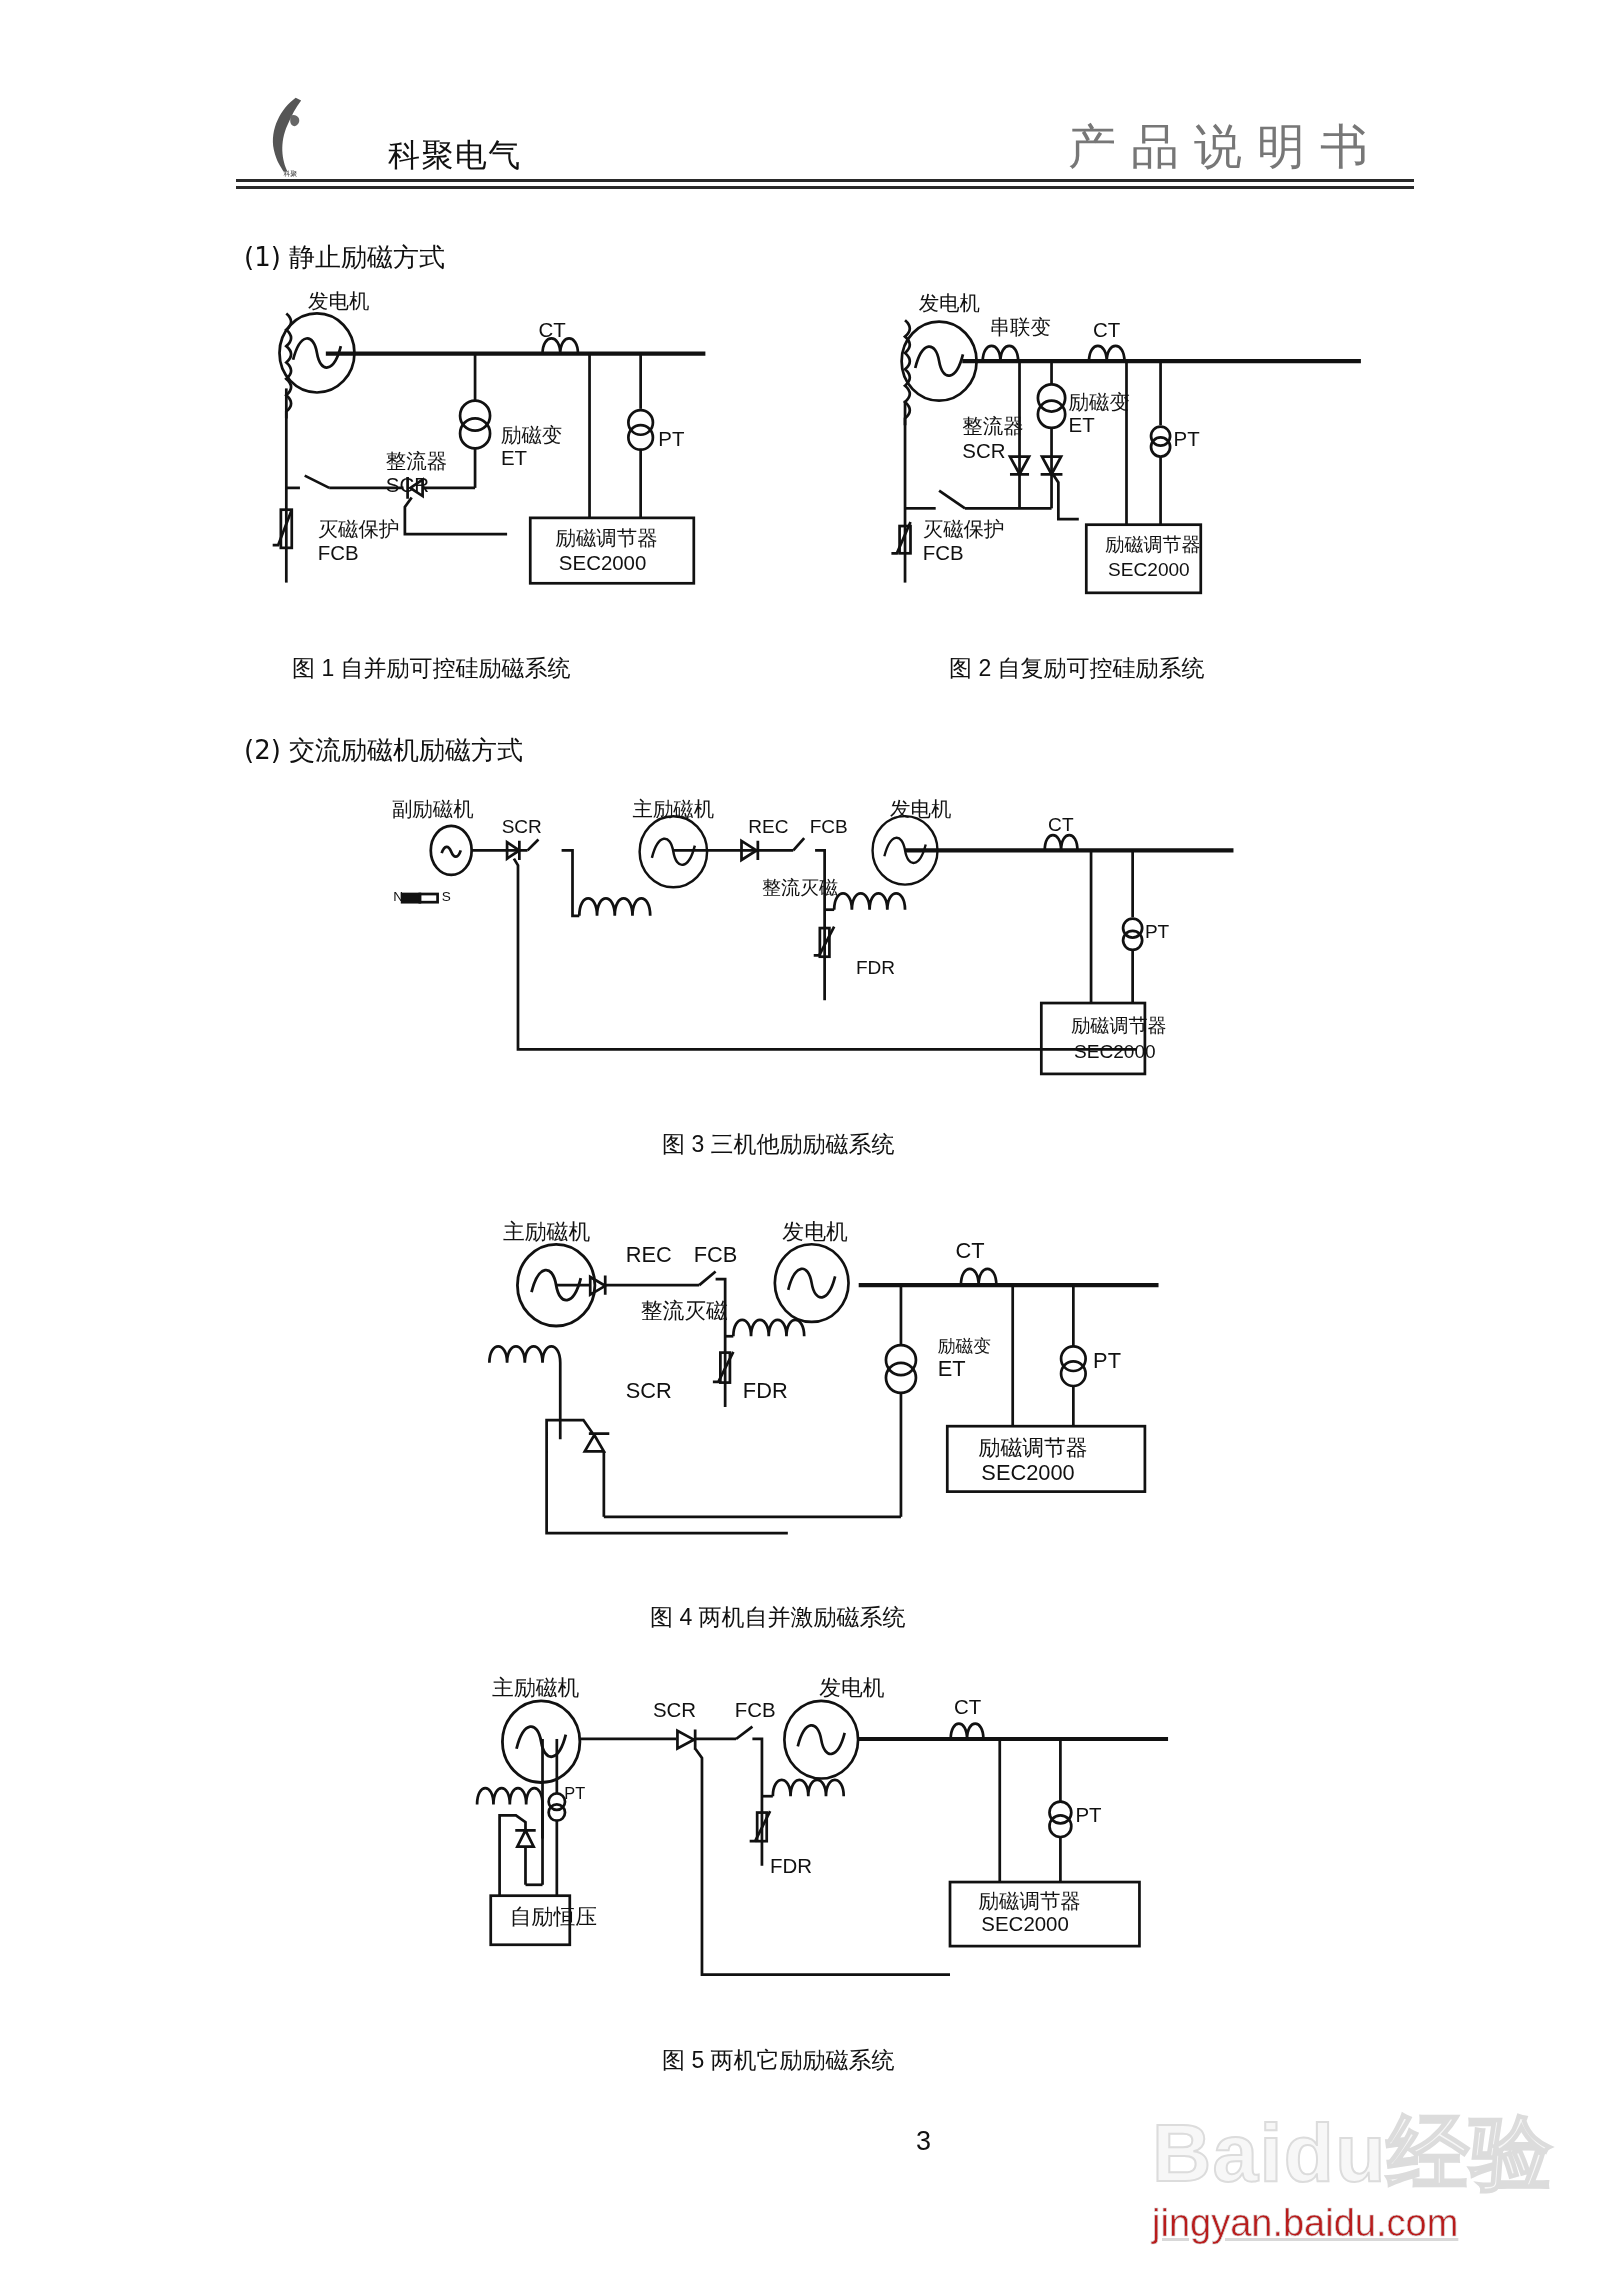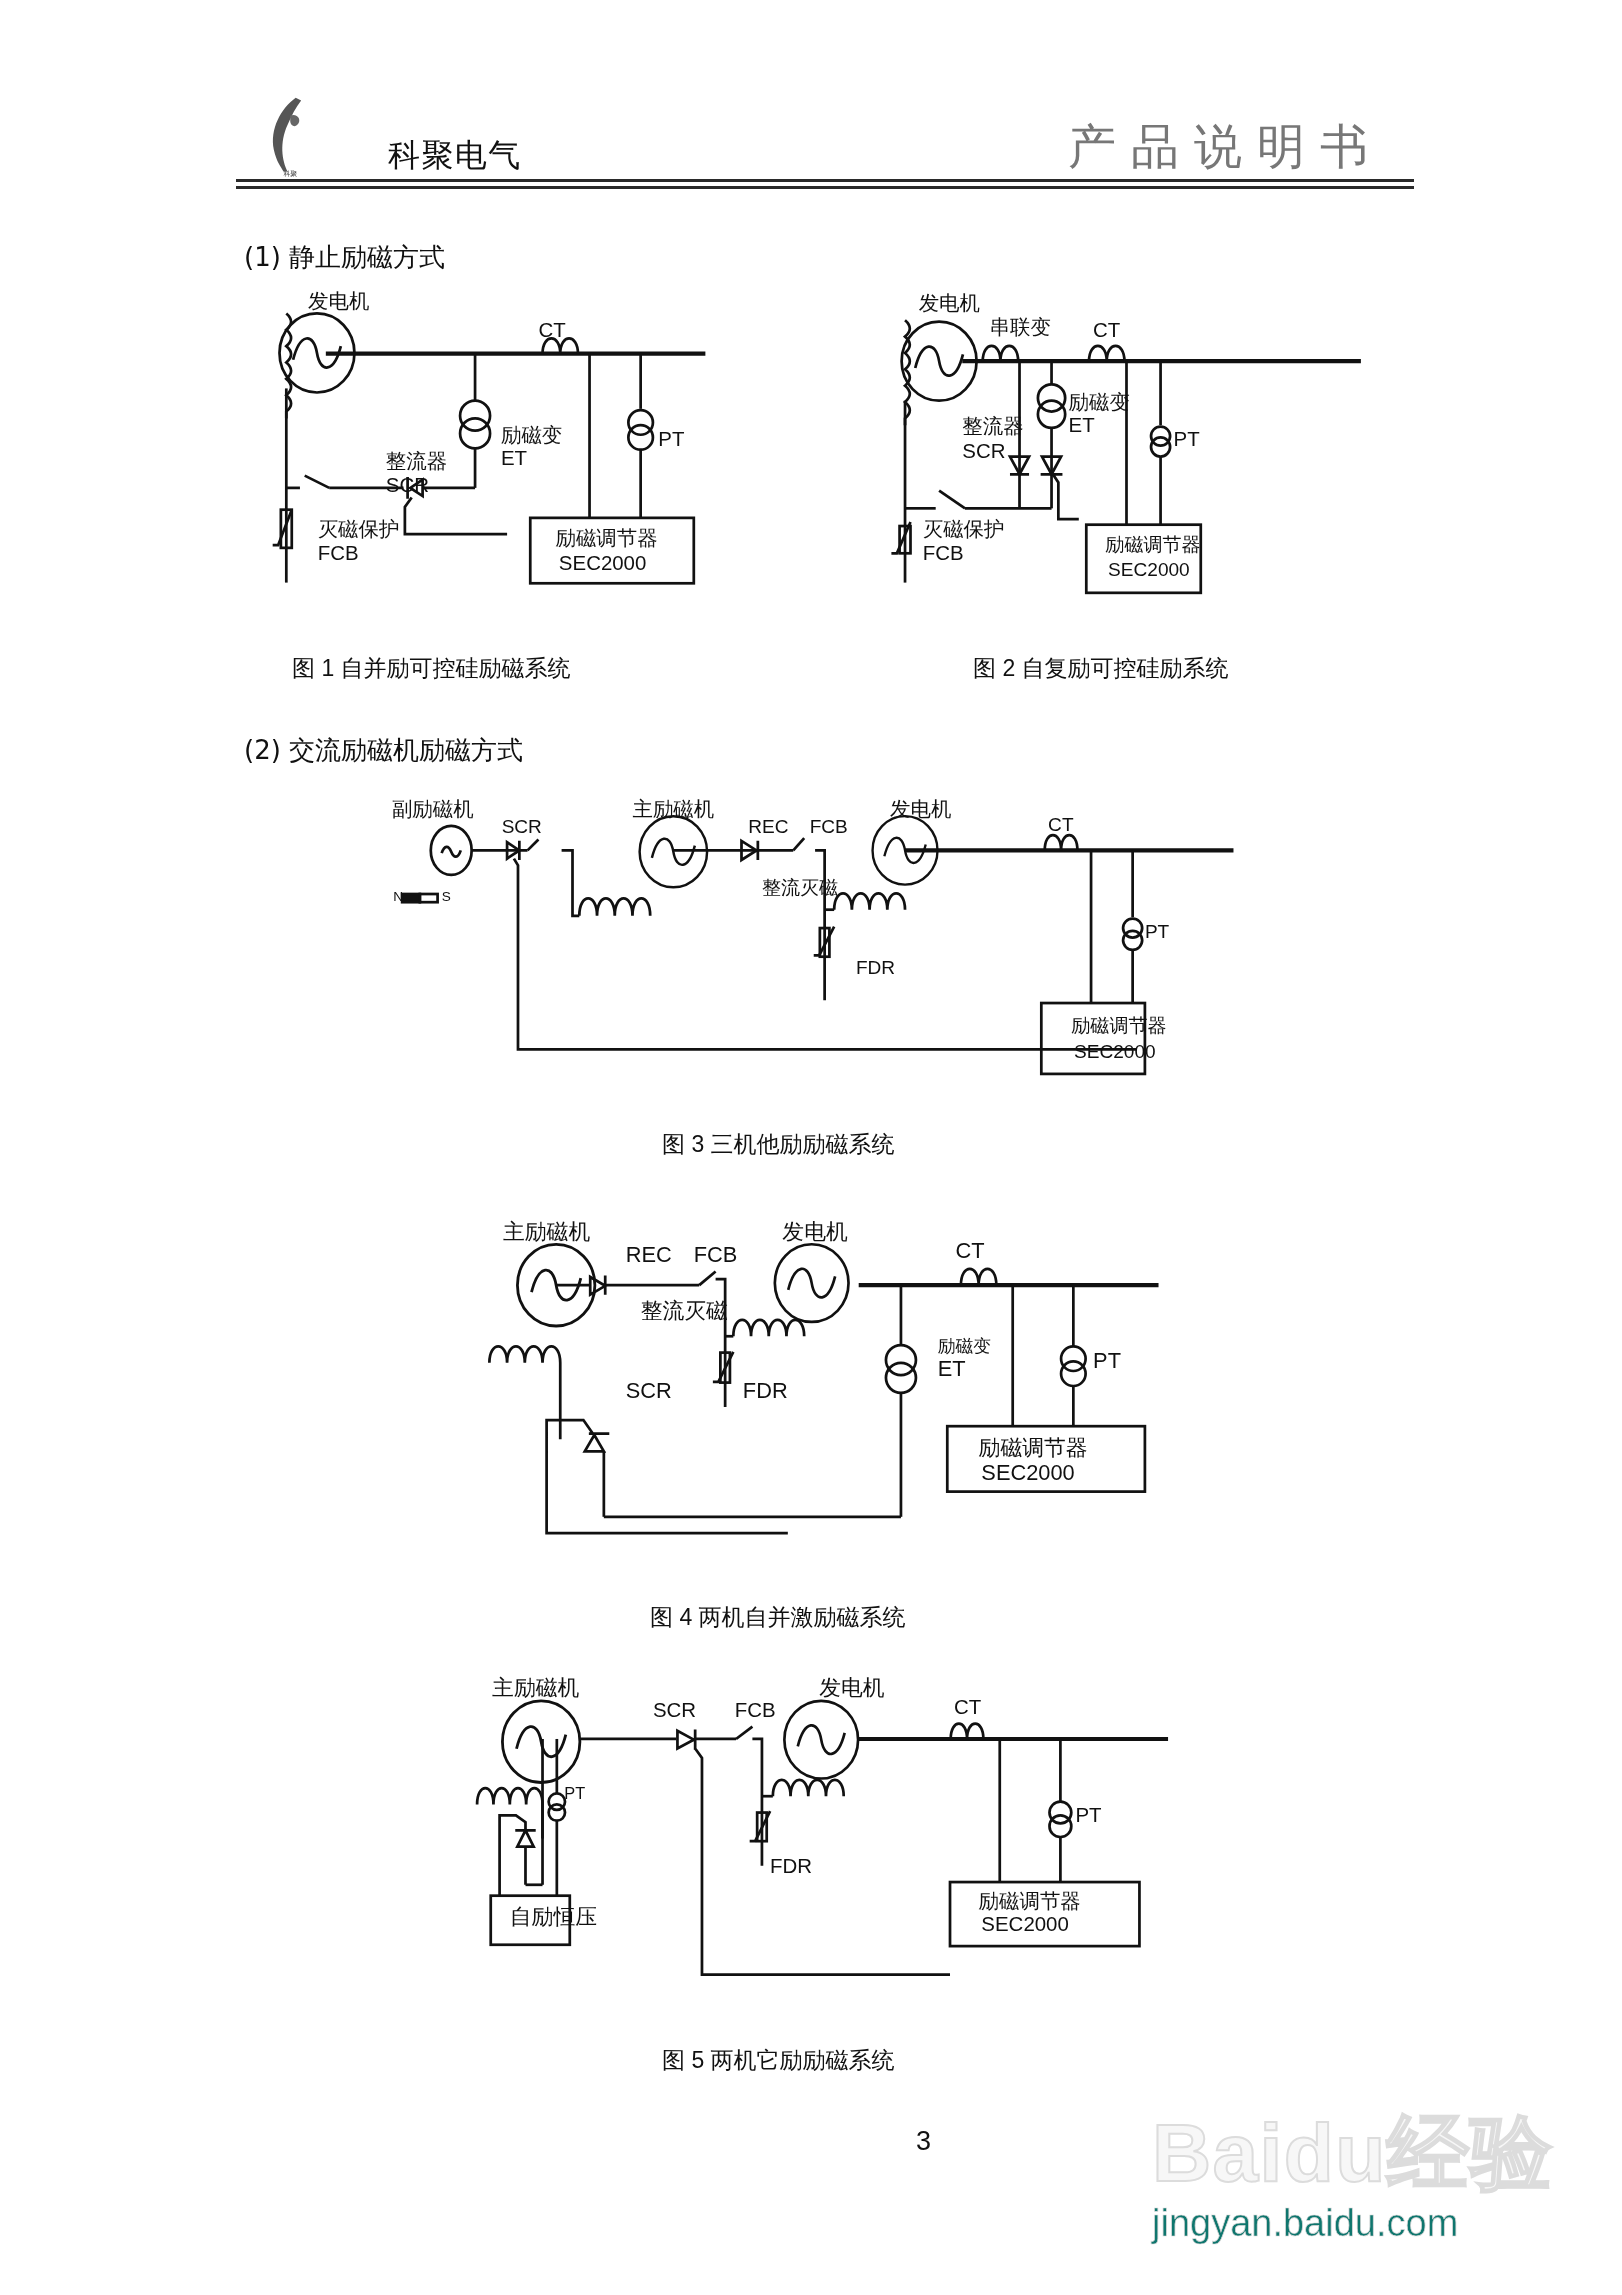--- a/index.html
+++ b/index.html
@@ -15,40 +15,40 @@
   .rule2 { left: 236px; top: 186px; width: 1178px; height: 2.7px; background: #2a2a2a; }
   .section { font-size: 26px; font-family: "DejaVu Sans", sans-serif; }
   .caption { font-size: 23px; font-family: Liberation Sans, sans-serif; }
   .diagram text { font-family: "Liberation Sans", sans-serif; }
   .diagram .cn { font-family: "DejaVu Serif", serif; }
   svg.diagram { position: absolute; left: 0; top: 0; }
   .pagenum { left: 916px; top: 2126px; font-size: 27px; font-family: "Liberation Sans", sans-serif; }
   .wm { left: 1152px; top: 2099px; color: #e2e2e2; font-family: "Liberation Sans", sans-serif; }
   .wm-big { font-size: 82px; font-weight: bold; letter-spacing: 1.4px;
             -webkit-text-stroke: 2px #dcdcdc; color: #f7f7f7; text-align: center; }
-  .wm-small { font-size: 38px; color: #0f766e; -webkit-text-stroke: 0.7px #d8d8d8; margin-top: -6.8px; }
+  .wm-small { font-size: 38px; color: #b91c1c; -webkit-text-stroke: 0.7px #d8d8d8; margin-top: -6.8px; text-decoration: underline; }
 </style>
 </head>
 <body>
 
 <svg class="abs hdr-logo" viewBox="0 0 80 120">
   <path d="M52 4 C30 20, 14 50, 20 80 C24 98, 30 104, 34 112 L40 112 C32 96, 28 70, 40 44 C46 30, 52 18, 60 8 Z" fill="#555"></path>
   <path d="M44 30 C54 26, 62 36, 54 44 C50 48, 44 44, 44 38 Z" fill="#666"></path>
   <text x="34" y="118" font-size="10" fill="#333">科聚</text>
 </svg>
 <div class="abs hdr-company">科聚电气</div>
 <div class="abs hdr-title">产品说明书</div>
 <div class="abs rule1"></div>
 <div class="abs rule2"></div>
 
 <div class="abs section" style="left:244px; top:240px;">(1)  静止励磁方式</div>
 <div class="abs section" style="left:244px; top:733px;">(2)  交流励磁机励磁方式</div>
 
 <div class="abs caption" style="left:292px; top:653px;">图 1    自并励可控硅励磁系统</div>
-<div class="abs caption" style="left:949px; top:653px;margin-left:24px;">图 2    自复励可控硅励系统</div>
+<div class="abs caption" style="left:949px; top:653px;">图 2    自复励可控硅励系统</div>
 <div class="abs caption" style="left:662px; top:1129px;">图 3    三机他励励磁系统</div>
 <div class="abs caption" style="left:650px; top:1602px;">图 4    两机自并激励磁系统</div>
 <div class="abs caption" style="left:662px; top:2045px;">图 5    两机它励励磁系统</div>
 
 <svg class="diagram" width="1622" height="2295" viewBox="0 0 2380 3368" fill="none" stroke="#111" stroke-width="4">
   <defs>
     <symbol id="gen" viewBox="-60 -60 120 120" overflow="visible">
       <ellipse cx="0" cy="0" rx="55" ry="58" stroke="#111" stroke-width="4" fill="none"></ellipse>
       <path d="M-35 10 C-25 -30, -5 -30, 0 0 C5 30, 25 30, 35 -10" stroke="#111" stroke-width="4" fill="none"></path>
     </symbol>

